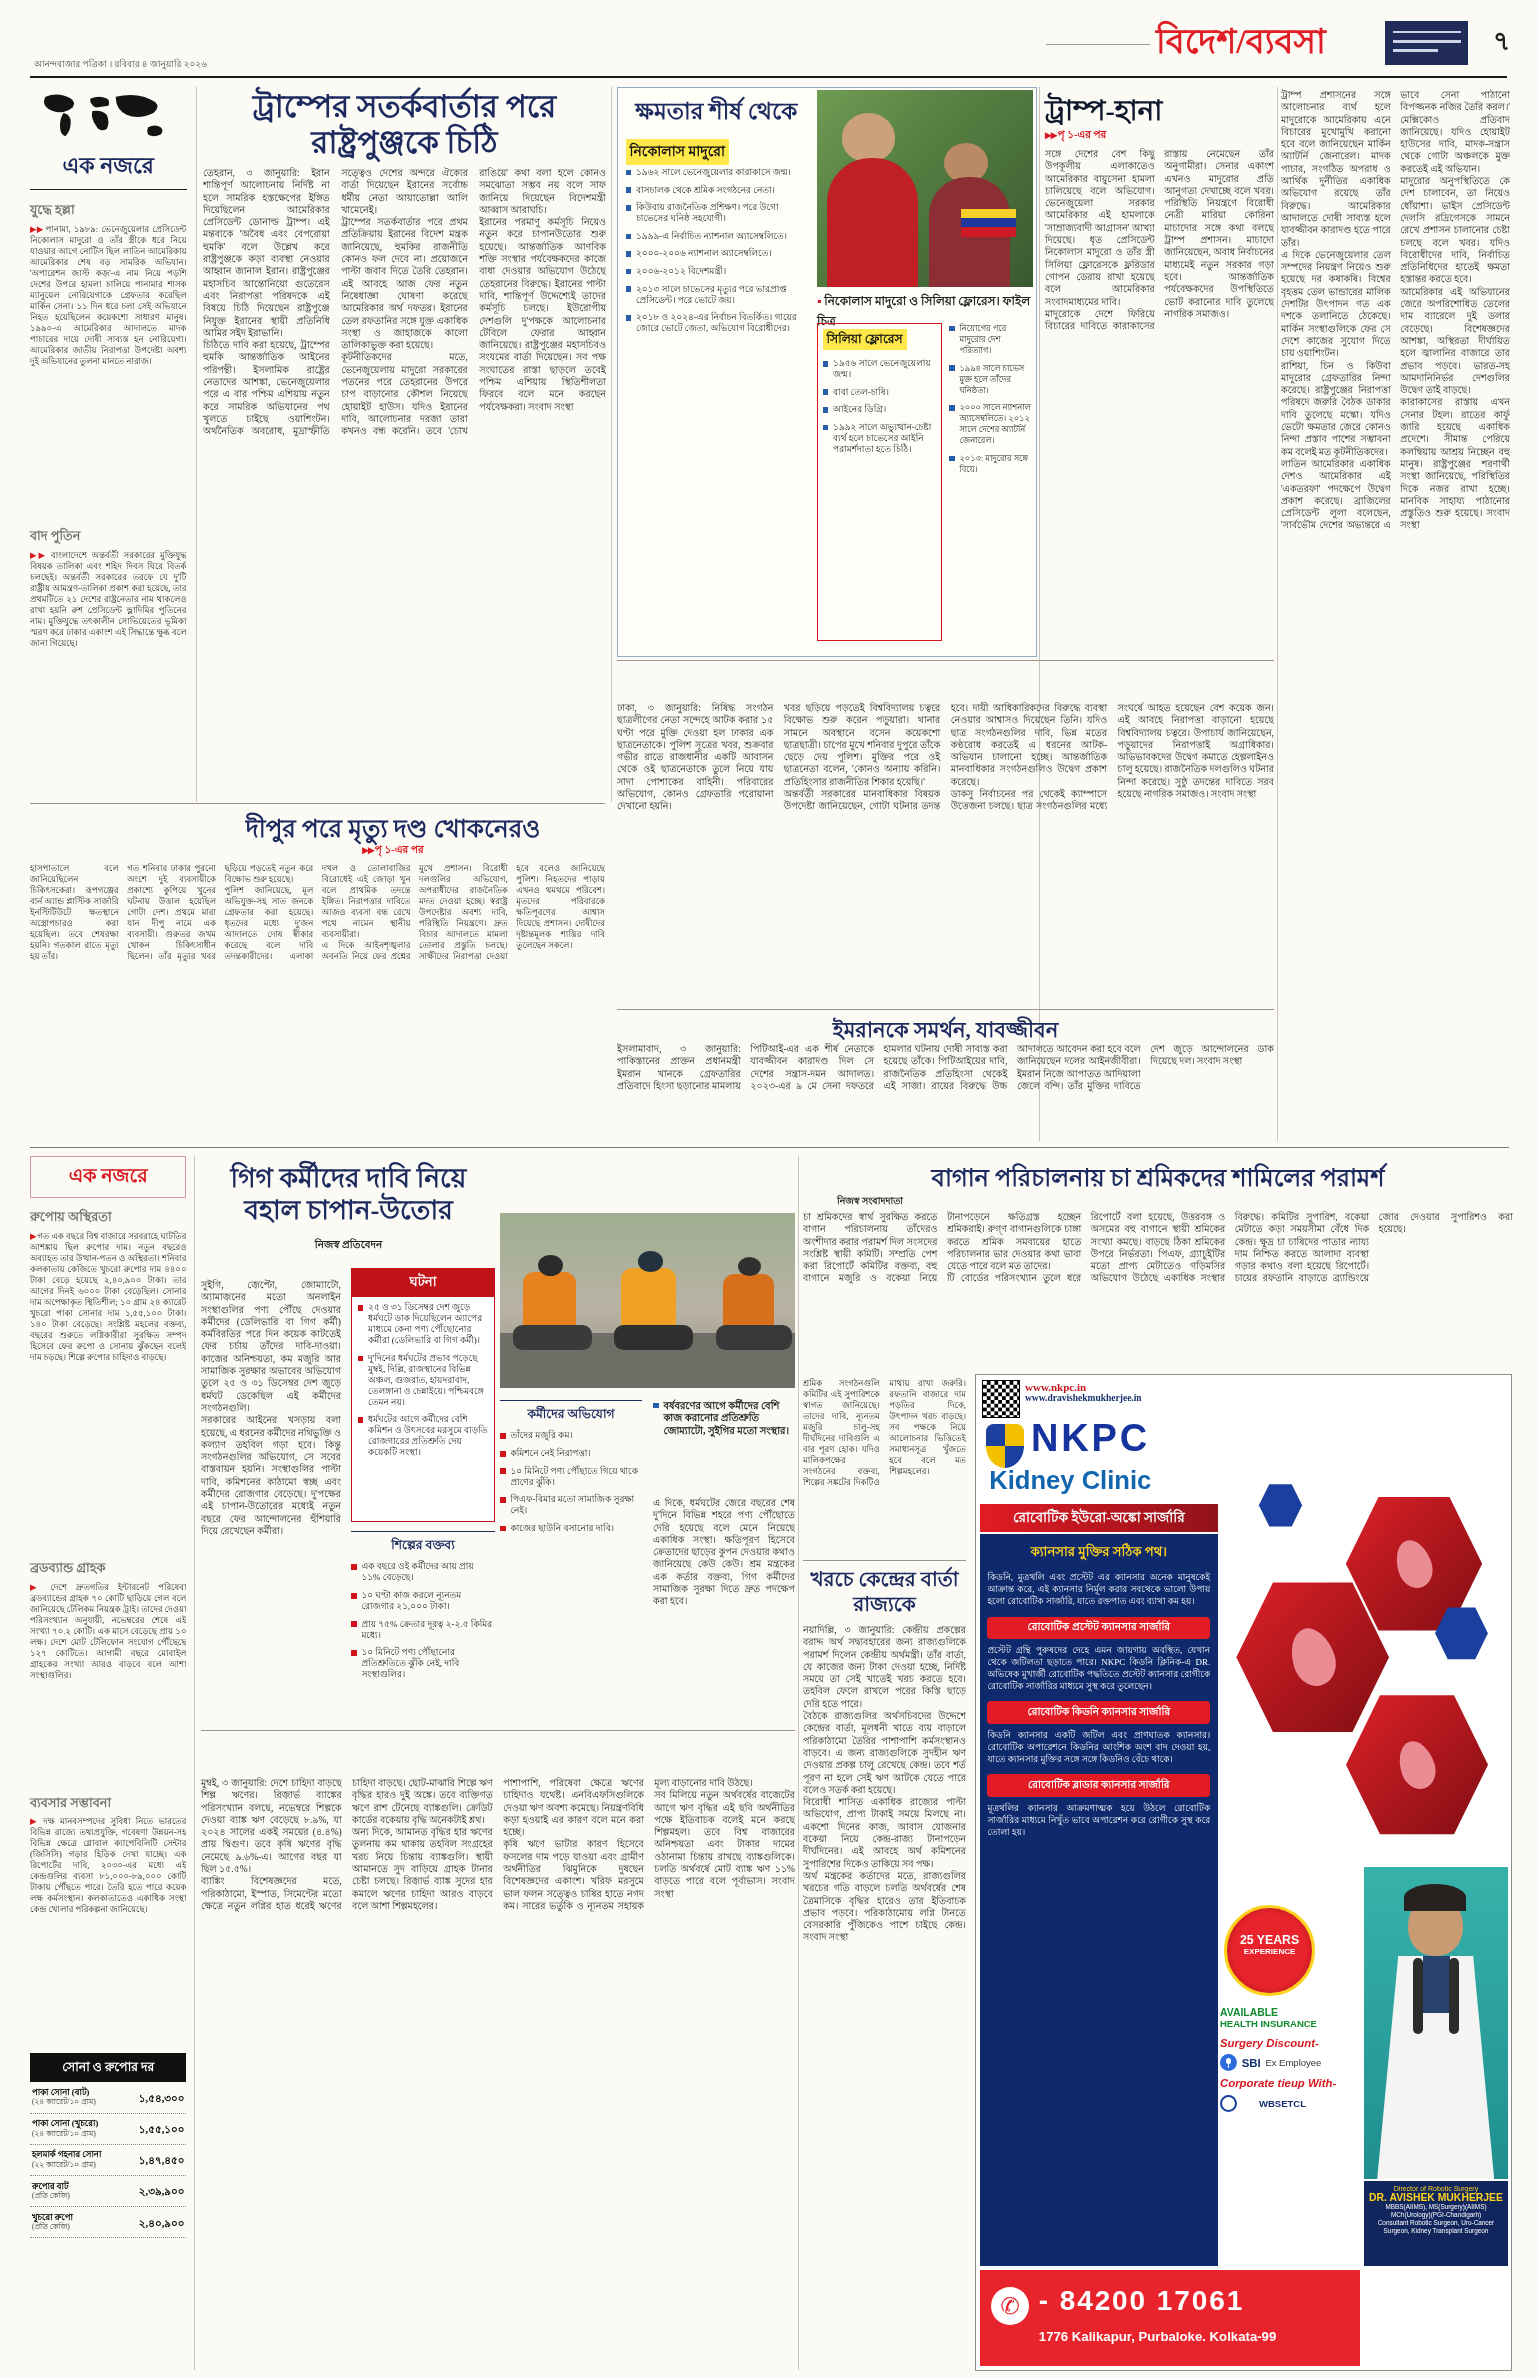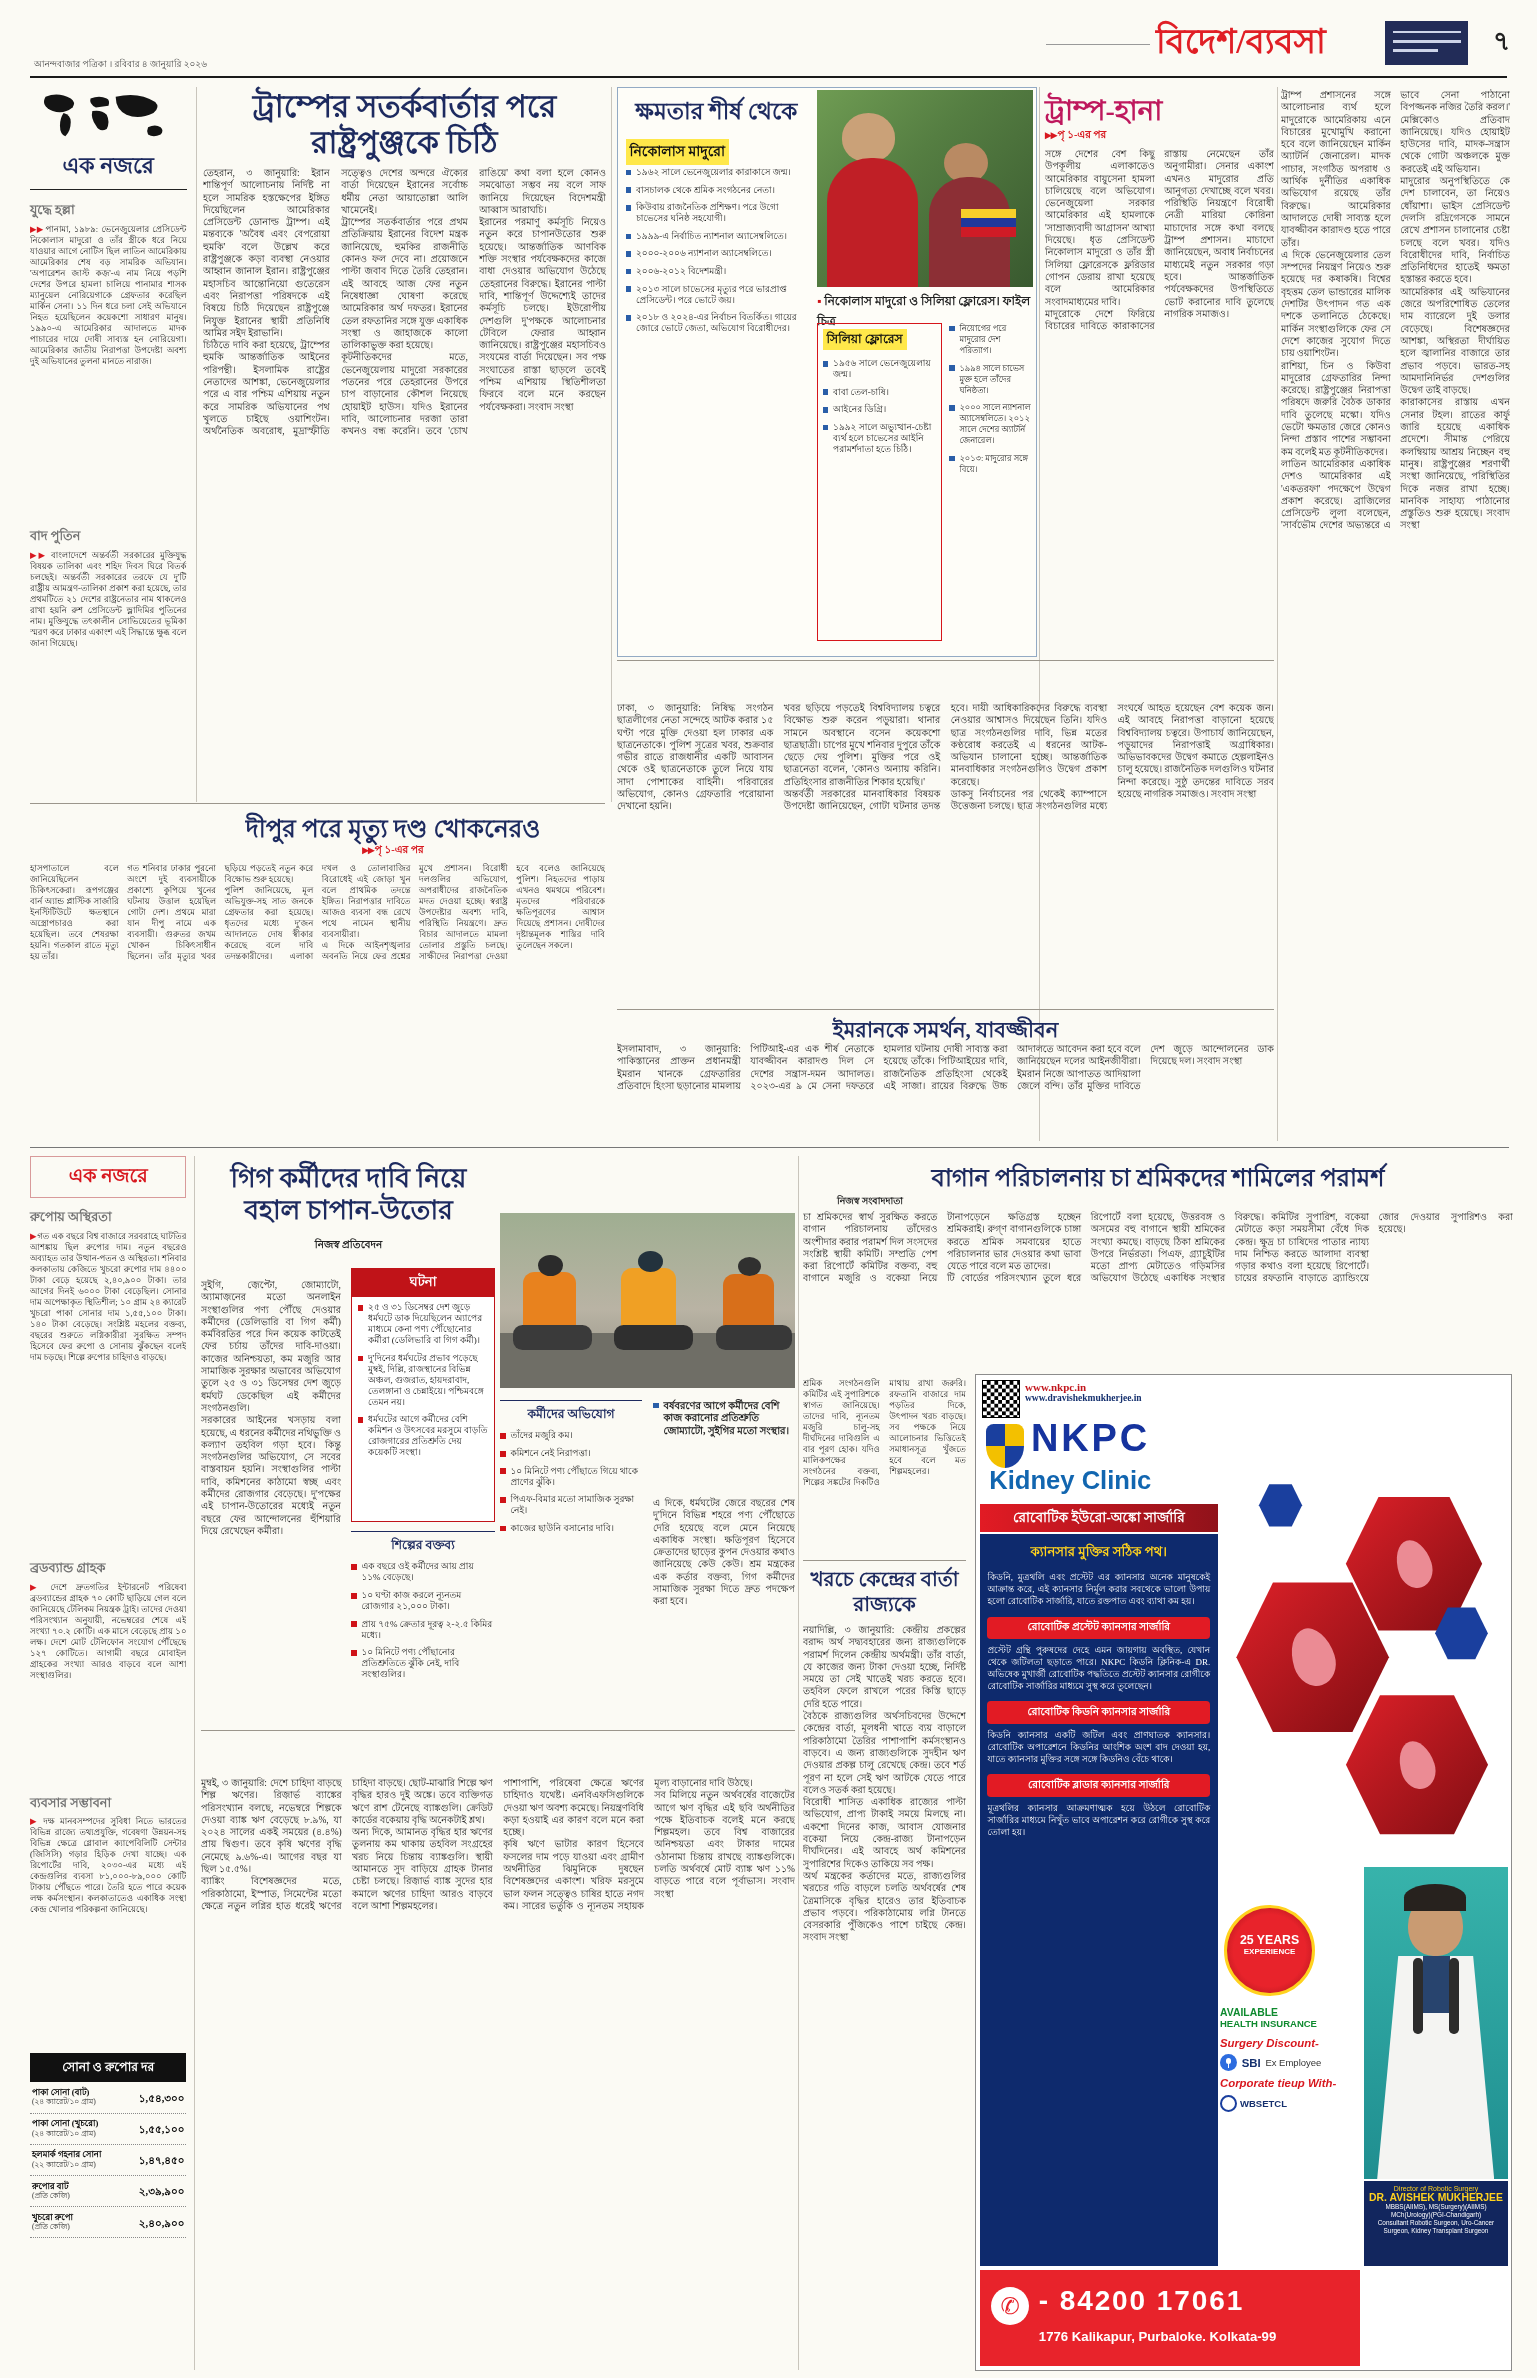--- a/index.html
+++ b/index.html
@@ -161,21 +161,21 @@
           <span class="tx" style="font-size:8.3px">২০০০ সালে ন্যাশনাল অ্যাসেম্বলিতে। ২০১২ সালে দেশের অ্যাটর্নি জেনারেল।</span>
         </div>
       <div class="b-item">
           <span class="sq"></span>
           <span class="tx" style="font-size:8.3px">২০১৩: মাদুরোর সঙ্গে বিয়ে।</span>
         </div>
     </div>
   </div>
 
   <div class="vr" style="left:1039px;top:87px;height:1054px"></div>
-  <div class="abs" style="left:1045px;top:89px;width:229px;font-size:28px;font-weight:bold;color:#be185d">ট্রাম্প-হানা</div>
+  <div class="abs" style="left:1045px;top:89px;width:229px;font-size:28px;font-weight:bold;color:#0f172a">ট্রাম্প-হানা</div>
   <div class="abs cont" style="left:1045px;top:127px"><span class="mk">▶▶ </span><span>পৃ ১-এর পর</span></div>
   <div class="abs bt cols2" style="left:1045px;top:148px;width:229px;height:509px">সঙ্গে দেশের বেশ কিছু উপকূলীয় এলাকাতেও আমেরিকার বায়ুসেনা হামলা চালিয়েছে বলে অভিযোগ। ভেনেজুয়েলা সরকার আমেরিকার এই হামলাকে 'সাম্রাজ্যবাদী আগ্রাসন' আখ্যা দিয়েছে। ধৃত প্রেসিডেন্ট নিকোলাস মাদুরো ও তাঁর স্ত্রী সিলিয়া ফ্লোরেসকে ফ্লরিডার গোপন ডেরায় রাখা হয়েছে বলে আমেরিকার সংবাদমাধ্যমের দাবি।
 মাদুরোকে দেশে ফিরিয়ে বিচারের দাবিতে কারাকাসের রাস্তায় নেমেছেন তাঁর অনুগামীরা। সেনার একাংশ এখনও মাদুরোর প্রতি আনুগত্য দেখাচ্ছে বলে খবর। পরিস্থিতি নিয়ন্ত্রণে বিরোধী নেত্রী মারিয়া কোরিনা মাচাদোর সঙ্গে কথা বলছে ট্রাম্প প্রশাসন। মাচাদো জানিয়েছেন, অবাধ নির্বাচনের মাধ্যমেই নতুন সরকার গড়া হবে। আন্তর্জাতিক পর্যবেক্ষকদের উপস্থিতিতে ভোট করানোর দাবি তুলেছে নাগরিক সমাজও।</div>
   <div class="vr" style="left:1277px;top:87px;height:1054px"></div>
   <div class="abs bt cols2" style="left:1281px;top:89px;width:229px;height:1050px">ট্রাম্প প্রশাসনের সঙ্গে আলোচনার ব্যর্থ হলে মাদুরোকে আমেরিকায় এনে বিচারের মুখোমুখি করানো হবে বলে জানিয়েছেন মার্কিন অ্যাটর্নি জেনারেল। মাদক পাচার, সংগঠিত অপরাধ ও আর্থিক দুর্নীতির একাধিক অভিযোগ রয়েছে তাঁর বিরুদ্ধে। আমেরিকার আদালতে দোষী সাব্যস্ত হলে যাবজ্জীবন কারাদণ্ড হতে পারে তাঁর।
 এ দিকে ভেনেজুয়েলার তেল সম্পদের নিয়ন্ত্রণ নিয়েও শুরু হয়েছে দর কষাকষি। বিশ্বের বৃহত্তম তেল ভান্ডারের মালিক দেশটির উৎপাদন গত এক দশকে তলানিতে ঠেকেছে। মার্কিন সংস্থাগুলিকে ফের সে দেশে কাজের সুযোগ দিতে চায় ওয়াশিংটন।
 রাশিয়া, চিন ও কিউবা মাদুরোর গ্রেফতারির নিন্দা করেছে। রাষ্ট্রপুঞ্জের নিরাপত্তা পরিষদে জরুরি বৈঠক ডাকার দাবি তুলেছে মস্কো। যদিও ভেটো ক্ষমতার জেরে কোনও নিন্দা প্রস্তাব পাশের সম্ভাবনা কম বলেই মত কূটনীতিকদের।
 লাতিন আমেরিকার একাধিক দেশও আমেরিকার এই 'একতরফা' পদক্ষেপে উদ্বেগ প্রকাশ করেছে। ব্রাজিলের প্রেসিডেন্ট লুলা বলেছেন, 'সার্বভৌম দেশের অভ্যন্তরে এ ভাবে সেনা পাঠানো বিপজ্জনক নজির তৈরি করল।' মেক্সিকোও প্রতিবাদ জানিয়েছে। যদিও হোয়াইট হাউসের দাবি, মাদক-সন্ত্রাস থেকে গোটা অঞ্চলকে মুক্ত করতেই এই অভিযান।
 মাদুরোর অনুপস্থিতিতে কে দেশ চালাবেন, তা নিয়েও ধোঁয়াশা। ভাইস প্রেসিডেন্ট দেলসি রদ্রিগেসকে সামনে রেখে প্রশাসন চালানোর চেষ্টা চলছে বলে খবর। যদিও বিরোধীদের দাবি, নির্বাচিত প্রতিনিধিদের হাতেই ক্ষমতা হস্তান্তর করতে হবে।
 আমেরিকার এই অভিযানের জেরে অপরিশোধিত তেলের দাম ব্যারেলে দুই ডলার বেড়েছে। বিশেষজ্ঞদের আশঙ্কা, অস্থিরতা দীর্ঘায়িত হলে জ্বালানির বাজারে তার প্রভাব পড়বে। ভারত-সহ আমদানিনির্ভর দেশগুলির উদ্বেগ তাই বাড়ছে।
@@ -388,21 +388,21 @@
       <div style="color:#d8181f;font-weight:bold;font-style:italic;font-size:11.4px">Surgery Discount-</div>
       <div style="display:flex;align-items:center;gap:4.7px;margin:5.7px 0">
         <div style="width:17px;height:17px;border-radius:50%;background:#2d6cdf;position:relative">
             <div style="position:absolute;left:5.7px;top:3.8px;width:5.7px;height:5.7px;border-radius:50%;background:#fff"></div>
             <div style="position:absolute;left:7.6px;top:8.5px;width:1.9px;height:5.7px;background:#fff"></div>
           </div>
         <span style="font-weight:bold;color:#15306e;font-size:11.4px">SBI</span>
         <span style="font-size:9.5px;color:#333">Ex Employee</span>
       </div>
       <div style="color:#d8181f;font-weight:bold;font-style:italic;font-size:11.4px">Corporate tieup With-</div>
-      <div style="display:flex;align-items:center;gap:3px;margin-top:5.7px">
+      <div style="display:flex;align-items:center;gap:22px;margin-top:5.7px">
         <div style="width:17px;height:17px;border-radius:50%;border:2.8px solid #1a3f9e;box-sizing:border-box"></div>
         <span style="font-weight:bold;color:#15306e;font-size:9.5px">WBSETCL</span>
       </div>
     </div>
     <div class="photo" style="left:388px;top:492px;width:144px;height:312px;background:linear-gradient(180deg,#37b3ab,#1f8e90)">
       <div class="abs" style="left:44px;top:28px;width:55px;height:61px;background:#c99b72;border-radius:50% 50% 46% 46%"></div>
       <div class="abs" style="left:40px;top:17px;width:62px;height:26.5px;background:#27221e;border-radius:50% 50% 0 0"></div>
       <div class="abs" style="left:13.2px;top:89px;width:117px;height:223px;background:#f4f4f2;clip-path:polygon(18% 0,82% 0,100% 100%,0 100%)"></div>
       <div class="abs" style="left:59px;top:89px;width:26.5px;height:57px;background:#28446e"></div>
       <div class="abs" style="left:49px;top:91px;width:9.5px;height:76px;background:#2c2c2c;border-radius:4.7px"></div>

